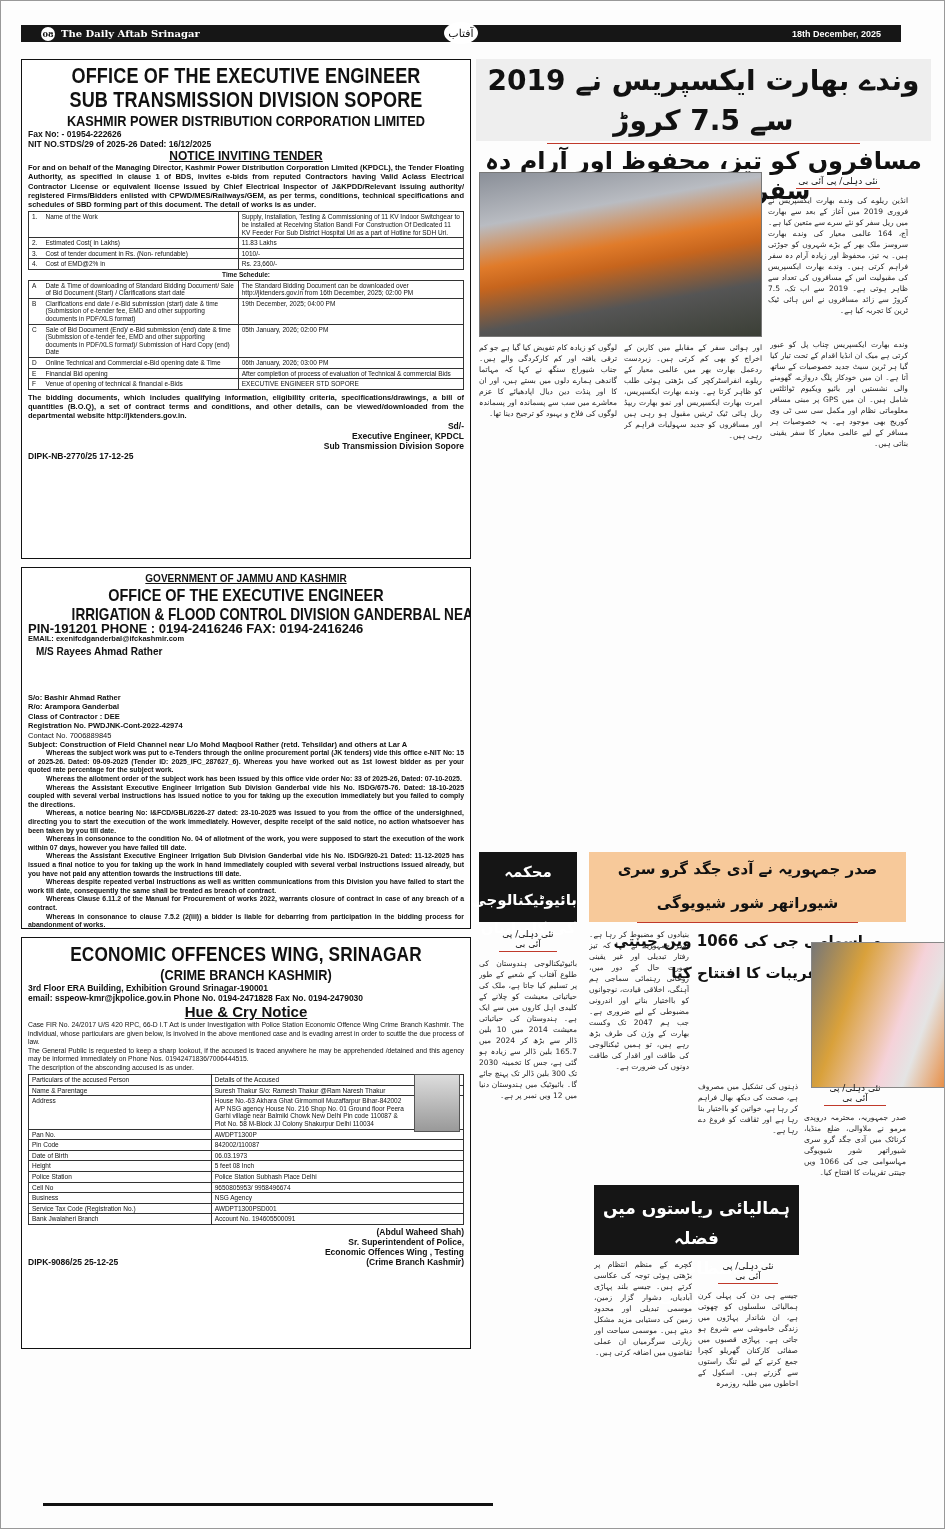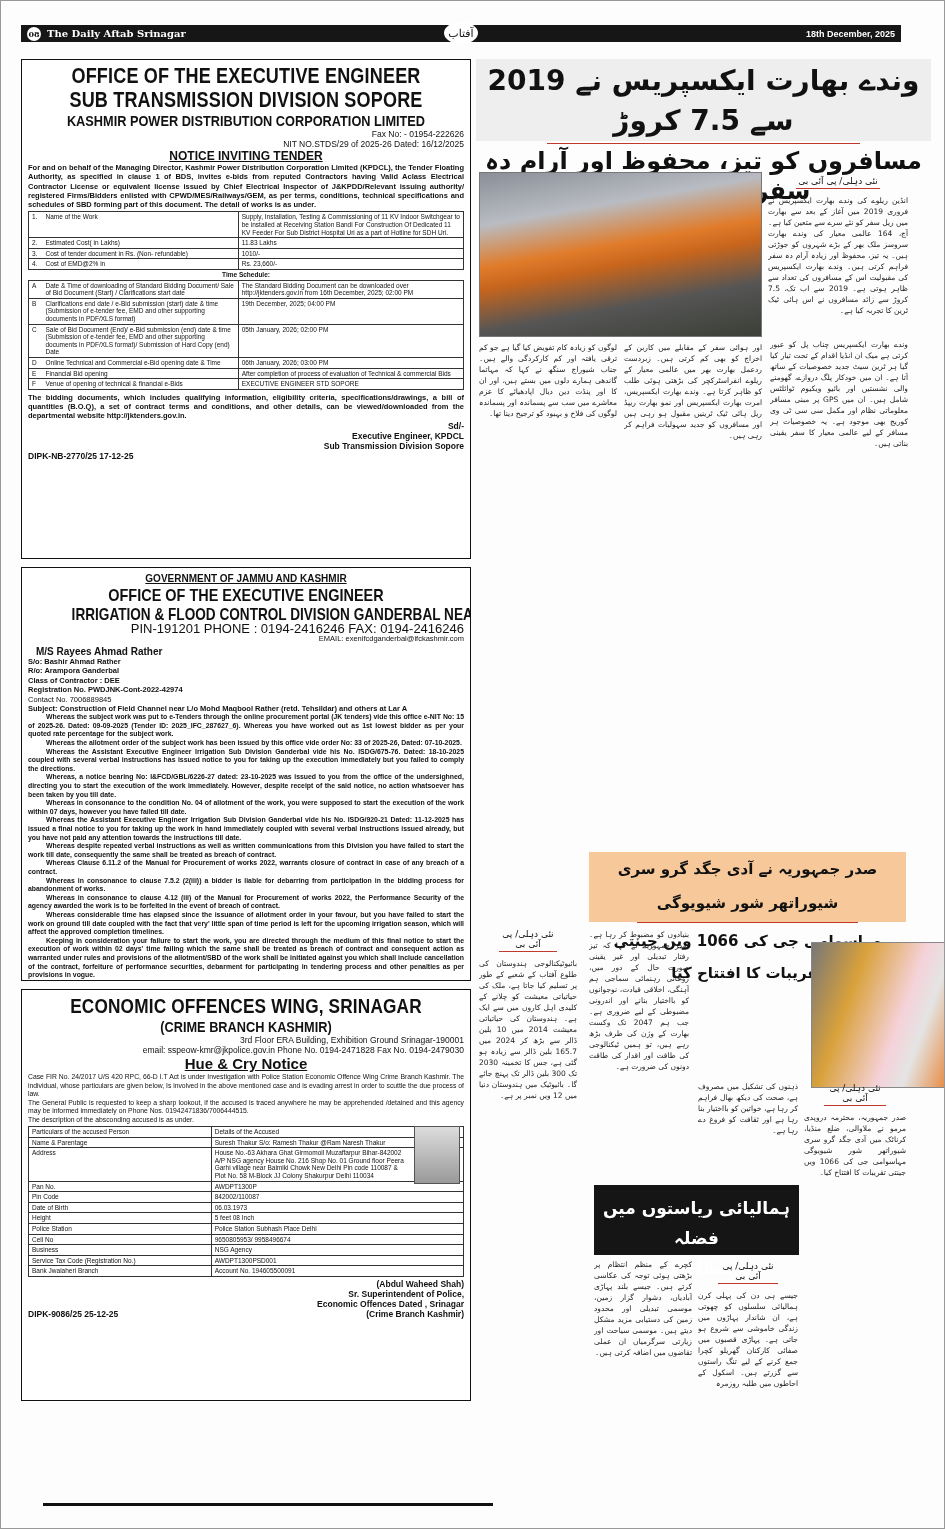--- a/index.html
+++ b/index.html
@@ -1,26 +1,26 @@
 <!DOCTYPE html>
 <html><head>
 <meta charset="utf-8">
 <style>
   *{box-sizing:border-box;margin:0;padding:0}
   body{width:945px;height:1529px;background:#fdfdfd;font-family:"Liberation Sans",sans-serif;color:#111;position:relative;overflow:hidden;border:1px solid #999}
-  .masthead{position:absolute;left:20px;top:24px;width:880px;height:17px;background:#161616;color:#fff;display:flex;align-items:center;justify-content:space-between;padding:0 6px}
+  .masthead{position:absolute;left:20px;top:24px;width:880px;height:17px;background:#161616;color:#fff;display:flex;align-items:center;justify-content:space-between;padding:0 20px}
   .masthead .left{display:flex;align-items:center;gap:6px;font-family:"DejaVu Serif",serif;font-weight:bold;font-size:10px}
   .pg{background:#fff;color:#111;border-radius:50%;width:14px;height:14px;font-size:8px;display:flex;align-items:center;justify-content:center;font-weight:bold}
   .logo{position:absolute;left:50%;transform:translateX(-50%);top:-3px;background:#fff;color:#111;border-radius:50%;width:34px;height:22px;font-size:11px;display:flex;align-items:center;justify-content:center;font-family:"DejaVu Serif",serif}
   .date{font-weight:bold;font-size:9px;font-family:"Liberation Sans Narrow","Liberation Sans",sans-serif}
   .col-left{position:absolute;left:20px;top:58px;width:450px}
   .ad{border:1.5px solid #111;padding:4px 6px;margin-bottom:8px;background:#fff}
   .ad h1{font-size:22px;font-weight:bold;text-align:center;letter-spacing:0.2px;line-height:24px;font-family:"Liberation Sans",sans-serif;transform:scaleX(0.82);white-space:nowrap}
   .ad h2{font-size:15px;font-weight:bold;text-align:center;line-height:17px;transform:scaleX(0.85);white-space:nowrap}
-  .ad .small{font-size:8.5px;font-weight:normal;text-align:right;line-height:10px}
+  .ad .small{font-size:8.5px;font-weight:bold;text-align:left;line-height:10px}
   .ad .notice{font-size:12px;font-weight:bold;text-align:center;text-decoration:underline;line-height:14px}
   .ad p{font-size:7.5px;line-height:9.3px;text-align:justify}
   .ad p.b{font-weight:bold}
   .ad p.ind{text-indent:18px}
   table.t{width:100%;border-collapse:collapse;font-size:6.5px;line-height:7.6px;margin:2px 0}
   table.t td{border:0.8px solid #333;padding:1px 3px;vertical-align:top}
   table.t td.n{width:14px;border-right:none}
   table.t td.sh{text-align:center;font-weight:bold;border-left:none;border-right:none}
   .sign{text-align:right;font-size:8.5px;font-weight:bold;line-height:10px}
   .ref{font-size:8.5px;font-weight:bold}
@@ -120,29 +120,29 @@
     </table>
     <p class="b" style="margin-top:3px">The bidding documents, which includes qualifying information, eligibility criteria, specifications/drawings, a bill of quantities (B.O.Q), a set of contract terms and conditions, and other details, can be viewed/downloaded from the departmental website http://jktenders.gov.in.</p>
     <div class="sign">
       <div>Sd/-</div>
       <div>Executive Engineer, KPDCL</div>
       <div>Sub Transmission Division Sopore</div>
     </div>
     <div class="ref">DIPK-NB-2770/25  17-12-25</div>
   </div>
 
-  <div class="ad" style="height:414px;overflow:hidden">
+  <div class="ad" style="height:362px;overflow:hidden">
     <div class="notice" style="font-size:10px">GOVERNMENT OF JAMMU AND KASHMIR</div>
     <h2 style="font-size:17px;line-height:19px">OFFICE OF THE EXECUTIVE ENGINEER</h2>
     <h2 style="font-size:17px;line-height:19px;transform:scaleX(0.8)">IRRIGATION &amp; FLOOD CONTROL DIVISION GANDERBAL NEAR GIRAJ</h2>
     <div class="small" style="font-size:13px">PIN-191201 PHONE : 0194-2416246 FAX: 0194-2416246</div>
     <div class="small" style="font-size:7.5px">EMAIL: exenifcdganderbal@ifckashmir.com</div>
     <div id="ifc-addr" style="margin-top:3px">
         <div style="font-size: 10px; font-weight: bold; line-height: 9.5px; padding-left: 8px;">M/S Rayees Ahmad Rather</div>
-        <div style="font-size: 7.5px; font-weight: bold; line-height: 9.5px;">S/o: Bashir Ahmad Rather</div>
+        <div style="font-size: 7.5px; font-weight: bold; line-height: 9.5px; margin-top: 36px;">S/o: Bashir Ahmad Rather</div>
         <div style="font-size: 7.5px; font-weight: bold; line-height: 9.5px;">R/o: Arampora Ganderbal</div>
         <div style="font-size: 7.5px; font-weight: bold; line-height: 9.5px;">Class of Contractor : DEE</div>
         <div style="font-size: 7.5px; font-weight: bold; line-height: 9.5px;">Registration No. PWDJNK-Cont-2022-42974</div>
         <div style="font-size: 7.5px; font-weight: normal; line-height: 9.5px;">Contact No. 7006889845</div>
       </div>
     <p class="b">Subject: Construction of Field Channel near L/o Mohd Maqbool Rather (retd. Tehsildar) and others at Lar A</p>
     <div id="ifc-paras">
         <p class="ind b" style="font-size: 6.9px; line-height: 8.6px;">Whereas the subject work was put to e-Tenders through the online procurement portal (JK tenders) vide this office e-NIT No: 15 of 2025-26. Dated: 09-09-2025 (Tender ID: 2025_IFC_287627_6). Whereas you have worked out as 1st lowest bidder as per your quoted rate percentage for the subject work.</p>
         <p class="ind b" style="font-size: 6.9px; line-height: 8.6px;">Whereas the allotment order of the subject work has been issued by this office vide order No: 33 of 2025-26, Dated: 07-10-2025.</p>
         <p class="ind b" style="font-size: 6.9px; line-height: 8.6px;">Whereas the Assistant Executive Engineer Irrigation Sub Division Ganderbal vide his No. ISDG/675-76. Dated: 18-10-2025 coupled with several verbal instructions has issued notice to you for taking up the execution immediately but you failed to comply the directions.</p>
@@ -226,21 +226,21 @@
               <td>Bank Jwalaheri Branch</td>
               <td style="">Account No. 194605500091</td>
             </tr>
           </tbody>
       </table>
       <div class="photo"></div>
     </div>
     <div class="sign">
       <div>(Abdul Waheed Shah)</div>
       <div>Sr. Superintendent of Police,</div>
-      <div>Economic Offences Dated , Srinagar</div>
+      <div>Economic Offences Wing , Testing</div>
       <div>(Crime Branch Kashmir)</div>
     </div>
     <div class="ref" style="margin-top:-10px">DIPK-9086/25   25-12-25</div>
   </div>
 </div>
 
 <div class="col-right">
 
   <div class="headline" style="height:82px">
     <div class="l1">وندے بھارت ایکسپریس نے 2019 سے 7.5 کروڑ</div>
@@ -249,20 +249,24 @@
   </div>
   <div class="img-train"></div>
   <div class="urdu-col" style="left:292px;top:115px;width:140px">
     <div class="dateline">نئی دہلی/ پی آئی بی</div>
     <div class="urdu" style="height:300px;overflow:hidden">انڈین ریلوے کی وندے بھارت ایکسپریس نے فروری 2019 میں آغاز کے بعد سے بھارت میں ریل سفر کو نئے سرے سے متعین کیا ہے۔ آج، 164 عالمی معیار کی وندے بھارت سروسز ملک بھر کے بڑے شہروں کو جوڑتی ہیں۔ یہ تیز، محفوظ اور زیادہ آرام دہ سفر فراہم کرتی ہیں۔ وندے بھارت ایکسپریس کی مقبولیت اس کے مسافروں کی تعداد سے ظاہر ہوتی ہے۔ 2019 سے اب تک، 7.5 کروڑ سے زائد مسافروں نے اس ہائی ٹیک ٹرین کا تجربہ کیا ہے۔</div>
   </div>
   <div class="urdu-col urdu" style="left:294px;top:280px;width:138px;height:510px;overflow:hidden">وندے بھارت ایکسپریس چناب پل کو عبور کرتی ہے میک ان انڈیا اقدام کے تحت تیار کیا گیا ہر ٹرین سیٹ جدید خصوصیات کے ساتھ آتا ہے۔ ان میں خودکار پلگ دروازے، گھومنے والی نشستیں اور بائیو ویکیوم ٹوائلٹس شامل ہیں۔ ان میں GPS پر مبنی مسافر معلوماتی نظام اور مکمل سی سی ٹی وی کوریج بھی موجود ہے۔ یہ خصوصیات ہر مسافر کے لیے عالمی معیار کا سفر یقینی بناتی ہیں۔</div>
   <div class="urdu-col urdu" style="left:148px;top:283px;width:138px;height:505px;overflow:hidden">اور ہوائی سفر کے مقابلے میں کاربن کے اخراج کو بھی کم کرتی ہیں۔ زبردست ردعمل بھارت بھر میں عالمی معیار کے ریلوے انفراسٹرکچر کی بڑھتی ہوئی طلب کو ظاہر کرتا ہے۔ وندے بھارت ایکسپریس، امرت بھارت ایکسپریس اور نمو بھارت ریپڈ ریل ہائی ٹیک ٹرینیں مقبول ہو رہی ہیں اور مسافروں کو جدید سہولیات فراہم کر رہی ہیں۔</div>
   <div class="urdu-col urdu" style="left:3px;top:283px;width:138px;height:505px;overflow:hidden">لوگوں کو زیادہ کام تفویض کیا گیا ہے جو کم ترقی یافتہ اور کم کارکردگی والے ہیں۔ جناب شیوراج سنگھ نے کہا کہ مہاتما گاندھی ہمارے دلوں میں بستے ہیں، اور ان کا اور پنڈت دین دیال اپادھیائے کا عزم معاشرے میں سب سے پسماندہ اور پسماندہ لوگوں کی فلاح و بہبود کو ترجیح دینا تھا۔</div>
 
+  <div class="urdu-col blackbox" style="left:3px;top:793px;width:98px;height:70px;padding-top:6px">
+    <div style="font-size:15px;line-height:28px">محکمہ بائیوٹیکنالوجی</div>
+    <div style="font-size:15px;line-height:28px">کی کامیابیاں</div>
+  </div>
   <div class="urdu-col" style="left:3px;top:868px;width:98px">
     <div class="dateline">نئی دہلی/ پی آئی بی</div>
     <div class="urdu" style="height:560px;overflow:hidden">بائیوٹیکنالوجی ہندوستان کی طلوع آفتاب کے شعبے کے طور پر تسلیم کیا جاتا ہے، ملک کی حیاتیاتی معیشت کو چلانے کے کلیدی اہل کاروں میں سے ایک ہے۔ ہندوستان کی حیاتیاتی معیشت 2014 میں 10 بلین ڈالر سے بڑھ کر 2024 میں 165.7 بلین ڈالر سے زیادہ ہو گئی ہے، جس کا تخمینہ 2030 تک 300 بلین ڈالر تک پہنچ جائے گا۔ بائیوٹیک میں ہندوستان دنیا میں 12 ویں نمبر پر ہے۔</div>
   </div>
 
   <div class="urdu-col orangebox" style="left:113px;top:793px;width:317px;height:70px">
     <div style="font-size:15px;line-height:34px">صدر جمہوریہ نے آدی جگد گرو سری شیوراتھر شور شیویوگی</div>
     <div class="rule-red"></div>
     <div style="font-size:15px;line-height:32px">مہاسوامی جی کی 1066 ویں جینتی تقریبات کا افتتاح کیا</div>
   </div>

